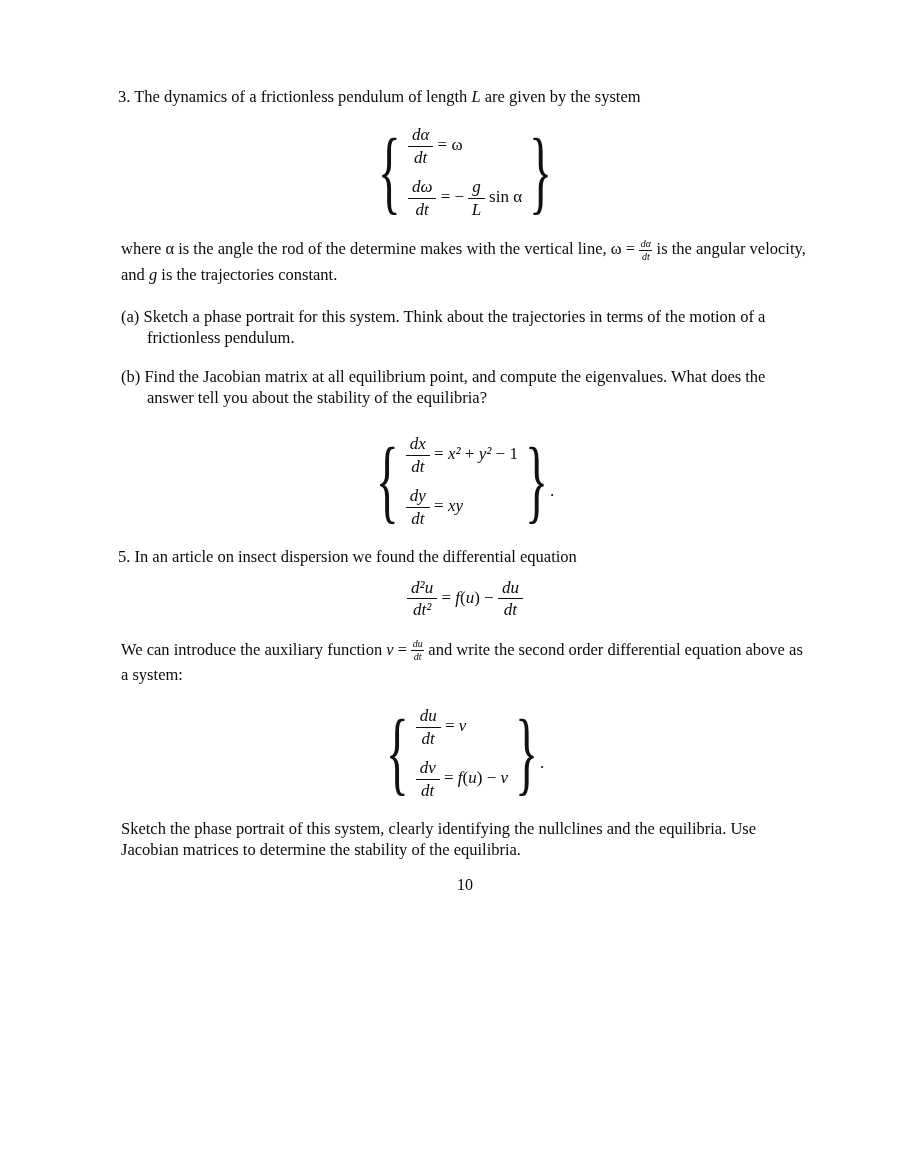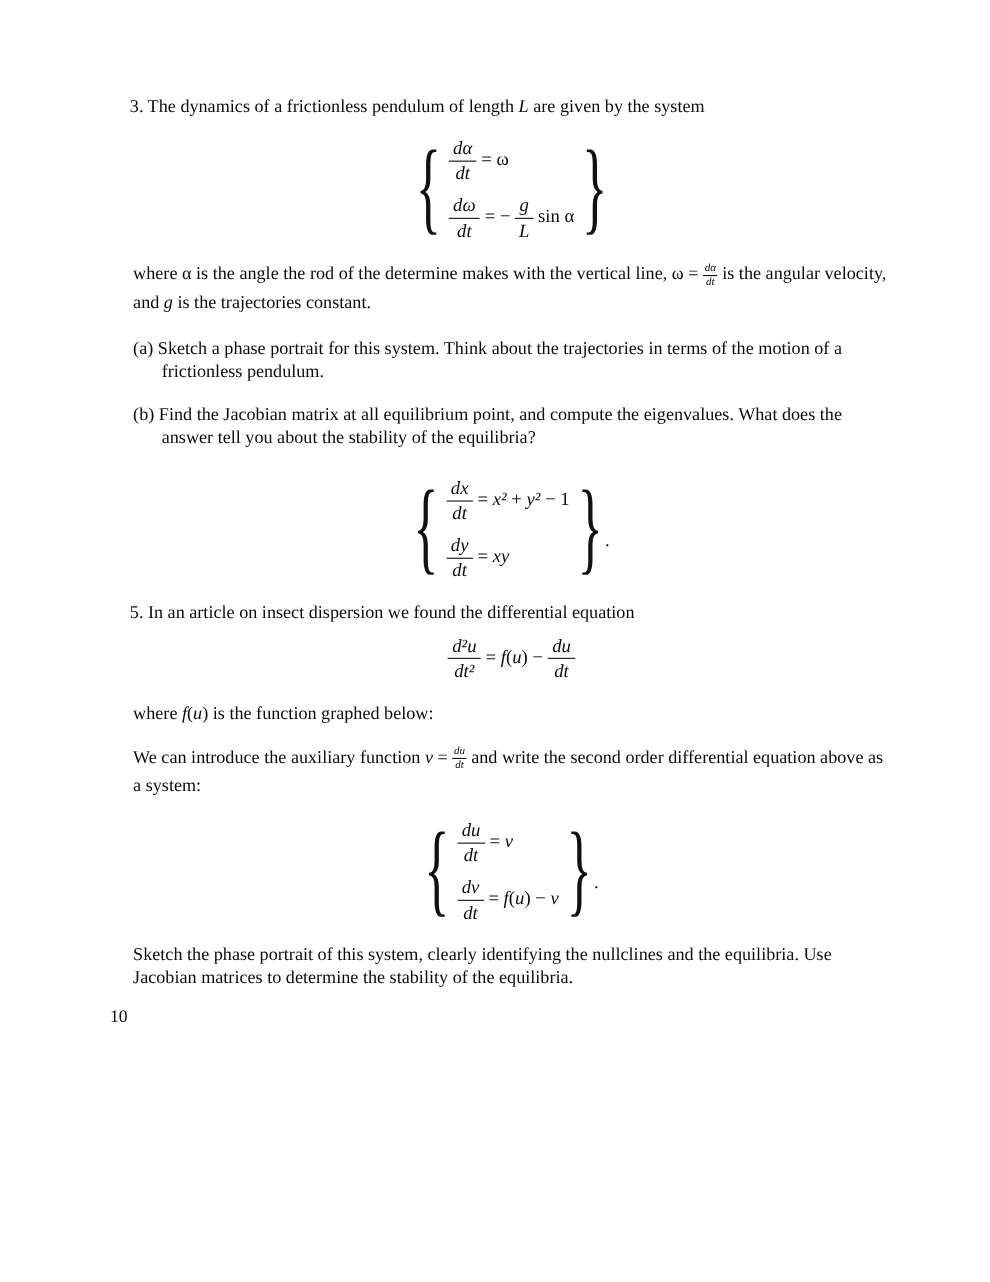--- a/index.html
+++ b/index.html
@@ -51,21 +51,21 @@
   .sys3 { margin:8px 0; }
   .mb14 { margin-bottom:14px; }
 
   
   .figure { width:250px; margin:16px auto 10px; background:#fcfcfc; }
   .axis  { stroke:#9a9a9a; stroke-width:1.3; fill:none; }
   .curve { stroke:#121212; stroke-width:1.7; fill:none; }
   .arrowhead { fill:#121212; stroke:none; }
   .figlabel { font-family:"Liberation Serif",serif; font-size:12.5px; fill:#222; }
 
-  .pagenum { margin-top:16px; font-size:16px; }
+  .pagenum { text-align:center; margin-top:16px; font-size:16px; }
 </style>
 </head>
 <body>
 
 <div class="content">
 
   <p class="ptitle"><span>3.</span>
     <span>The dynamics of a frictionless pendulum of length</span>
     <span class="it">L</span>
     <span>are given by the system</span></p>
@@ -156,23 +156,20 @@
       <span>=</span>
       <span class="it">f</span><span>(</span><span class="it">u</span><span>)</span>
       <span>−</span>
       <span class="frac">
           <span class="num it">du</span>
           <span class="den it">dt</span>
         </span>
     </div>
   </div>
 
-  <p class="para2 mb6"><span>where</span>
-    <span class="it">f</span><span>(</span><span class="it">u</span><span>)</span>
-    <span>is the function graphed below:</span></p>
 
 
   <p class="para"><span>We can introduce the auxiliary function</span>
     <span class="it">v</span>
     <span>=</span>
     <span class="ifrac">
         <span class="inum">du</span>
         <span>dt</span>
       </span>
     <span>and write the second order differential equation above as a system:</span></p>

